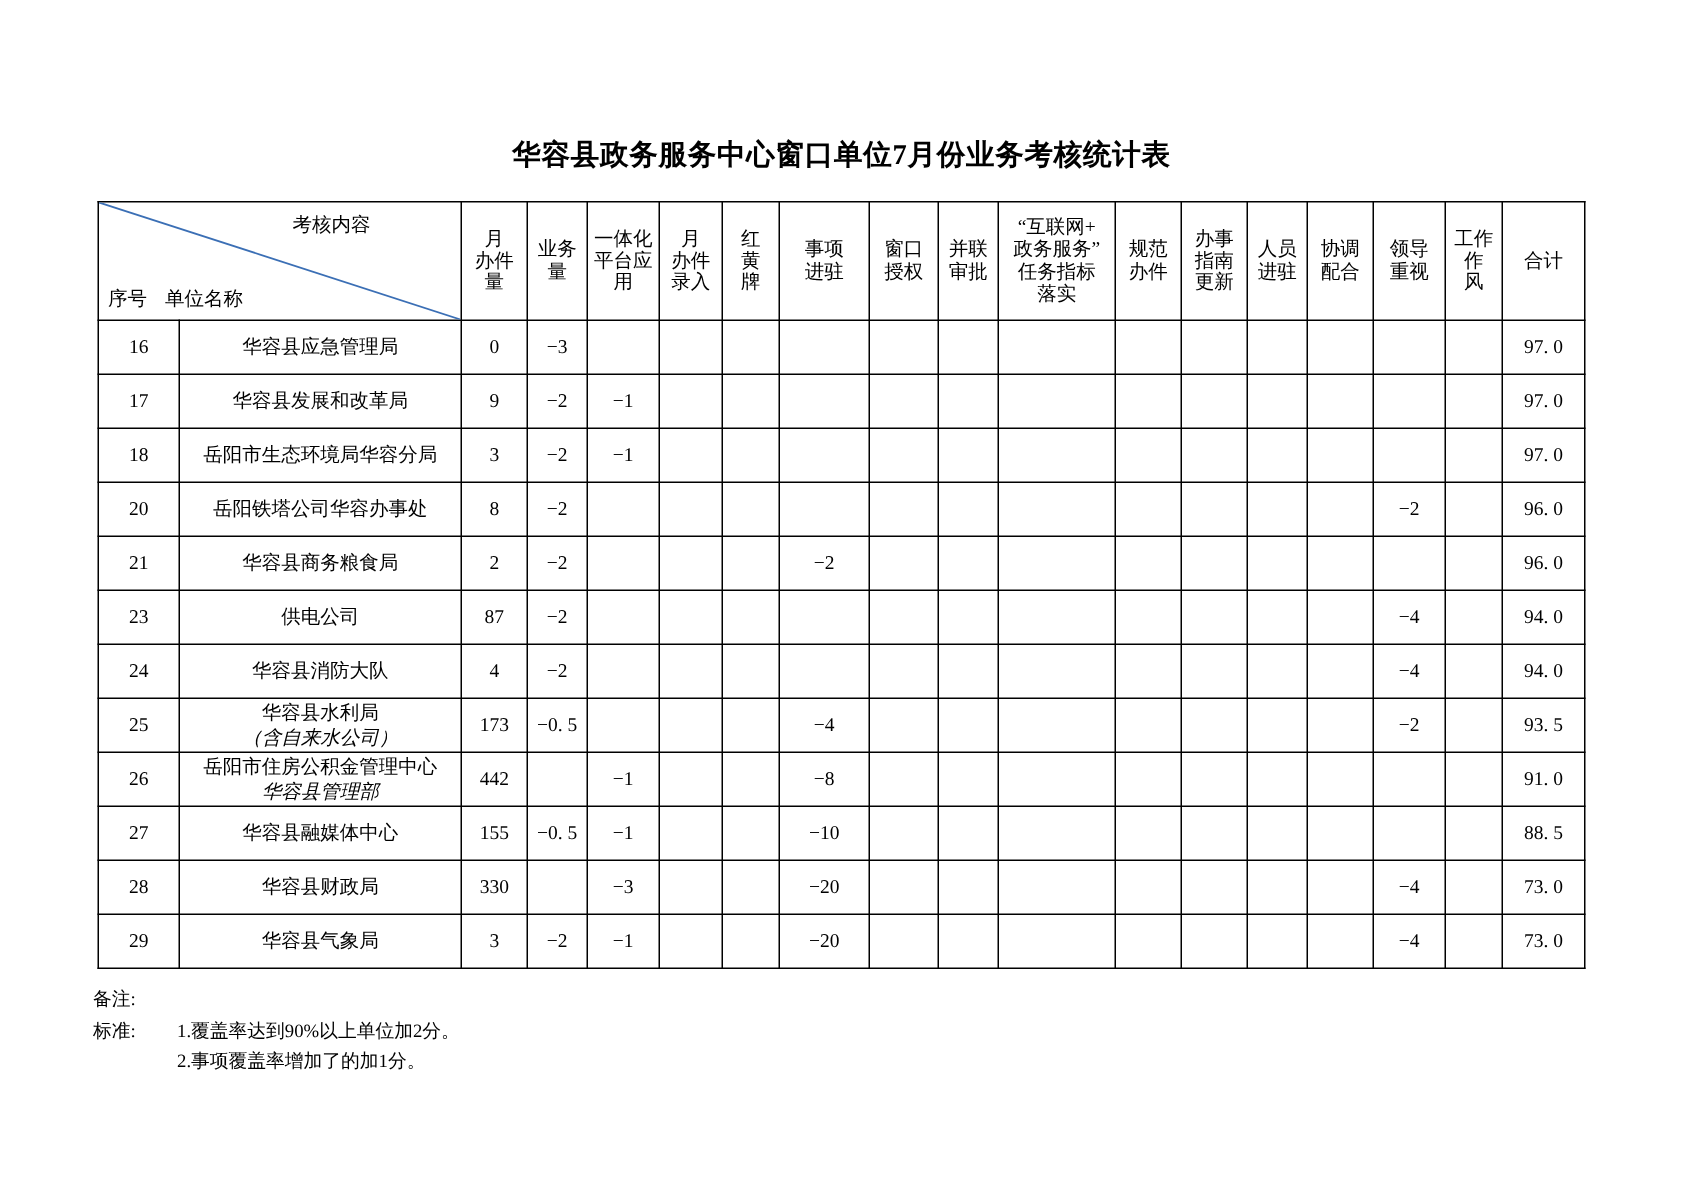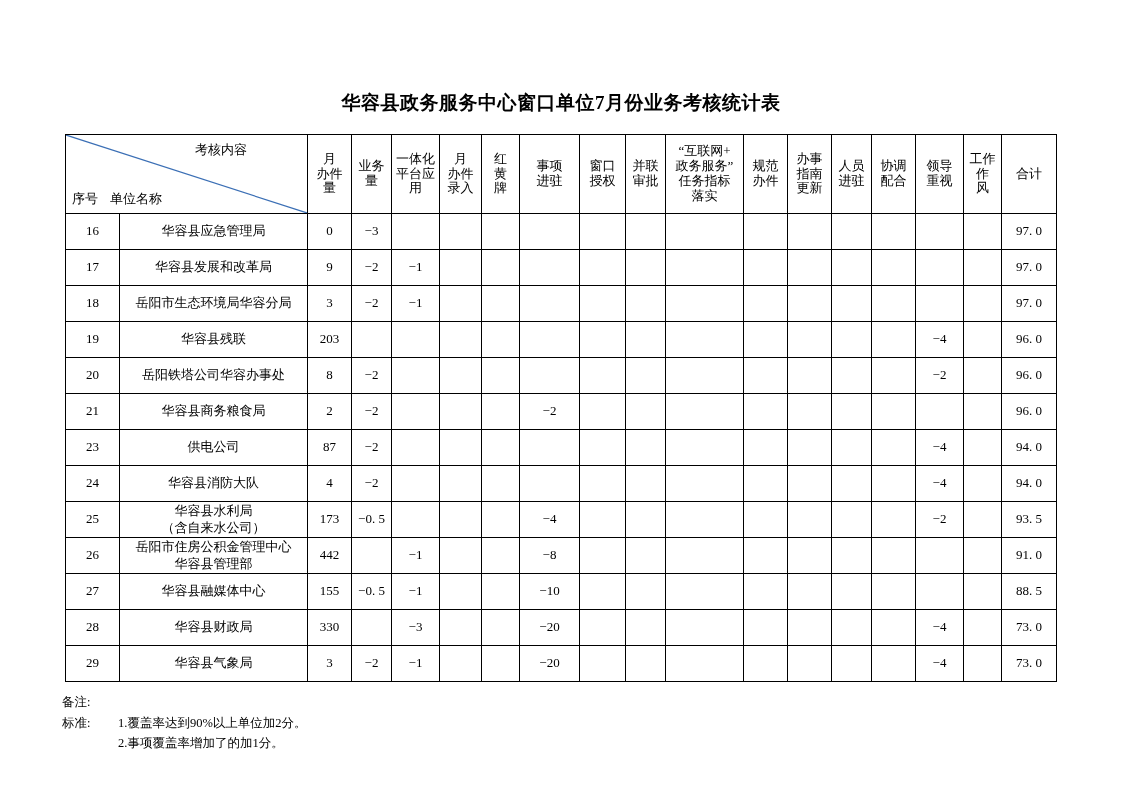--- a/index.html
+++ b/index.html
@@ -89,20 +89,21 @@
     height: 36px;
     margin-top: 40px;
   }
   .unit-name {
     font-size: 13.5px;
     text-align: center;
     padding: 1px 4px;
   }
   .unit-name .line2 {
     display: block;
+    font-style: italic;
   }
   .num {
     font-size: 13px;
   }
   .total {
     font-size: 13.5px;
   }
   .notes {
     margin: 10px 0 0 62px;
     font-size: 12.5px;
@@ -287,40 +288,20 @@
           <td class="num"></td>
           <td class="num"></td>
           <td class="num"></td>
           <td class="num"></td>
           <td class="num"></td>
           <td class="num"></td>
           <td class="num"></td>
           <td class="total">97. 0</td>
         </tr>
         <tr class="row-cell">
-          <td class="num">19</td>
-          <td class="unit-name"><span>华容县残联</span><span class="line2"></span></td>
-          <td class="num">203</td>
-          <td class="num"></td>
-          <td class="num"></td>
-          <td class="num"></td>
-          <td class="num"></td>
-          <td class="num"></td>
-          <td class="num"></td>
-          <td class="num"></td>
-          <td class="num"></td>
-          <td class="num"></td>
-          <td class="num"></td>
-          <td class="num"></td>
-          <td class="num"></td>
-          <td class="num">−4</td>
-          <td class="num"></td>
-          <td class="total">96. 0</td>
-        </tr>
-        <tr class="row-cell">
           <td class="num">20</td>
           <td class="unit-name"><span>岳阳铁塔公司华容办事处</span><span class="line2"></span></td>
           <td class="num">8</td>
           <td class="num">−2</td>
           <td class="num"></td>
           <td class="num"></td>
           <td class="num"></td>
           <td class="num"></td>
           <td class="num"></td>
           <td class="num"></td>

